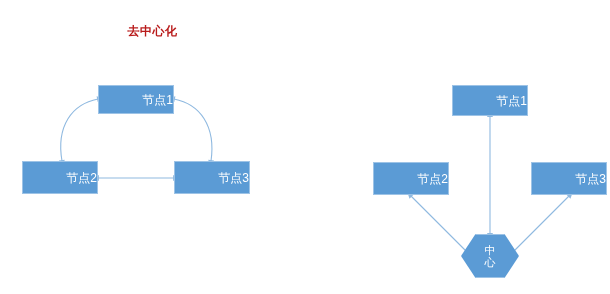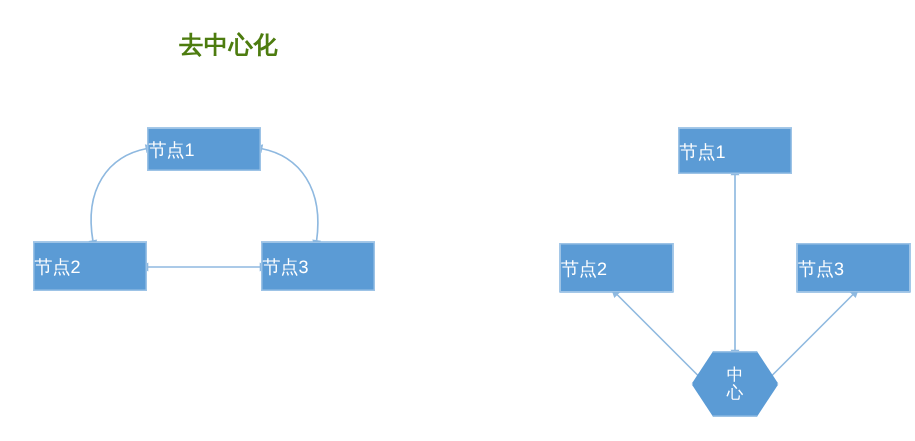--- a/index.html
+++ b/index.html
@@ -27,39 +27,39 @@
     height: 294px;
   }
   #panel-left  { left: 0; }
   #panel-right { left: 305px; }
 
   .panel-title {
     position: absolute;
     width: 100%;
     text-align: center;
     top: 22px;
-    font-size: 16px;
+    font-size: 12px;
     font-weight: bold;
-    color: #4d7c0f;
+    color: #b91c1c;
     letter-spacing: 0.5px;
     line-height: 18px;
     white-space: nowrap;
   }
 
   
   .node {
     position: absolute;
     background: #5B9BD5;
     border: 1px solid #9DC3E6;
     box-sizing: border-box;
     color: #ffffff;
     font-size: 12px;
     display: flex;
     align-items: center;
-    justify-content: flex-start;
+    justify-content: flex-end;
     line-height: 14px;
     white-space: nowrap;
     z-index: 3;
   }
 
   
   .hex-node {
     position: absolute;
     z-index: 3;
   }

